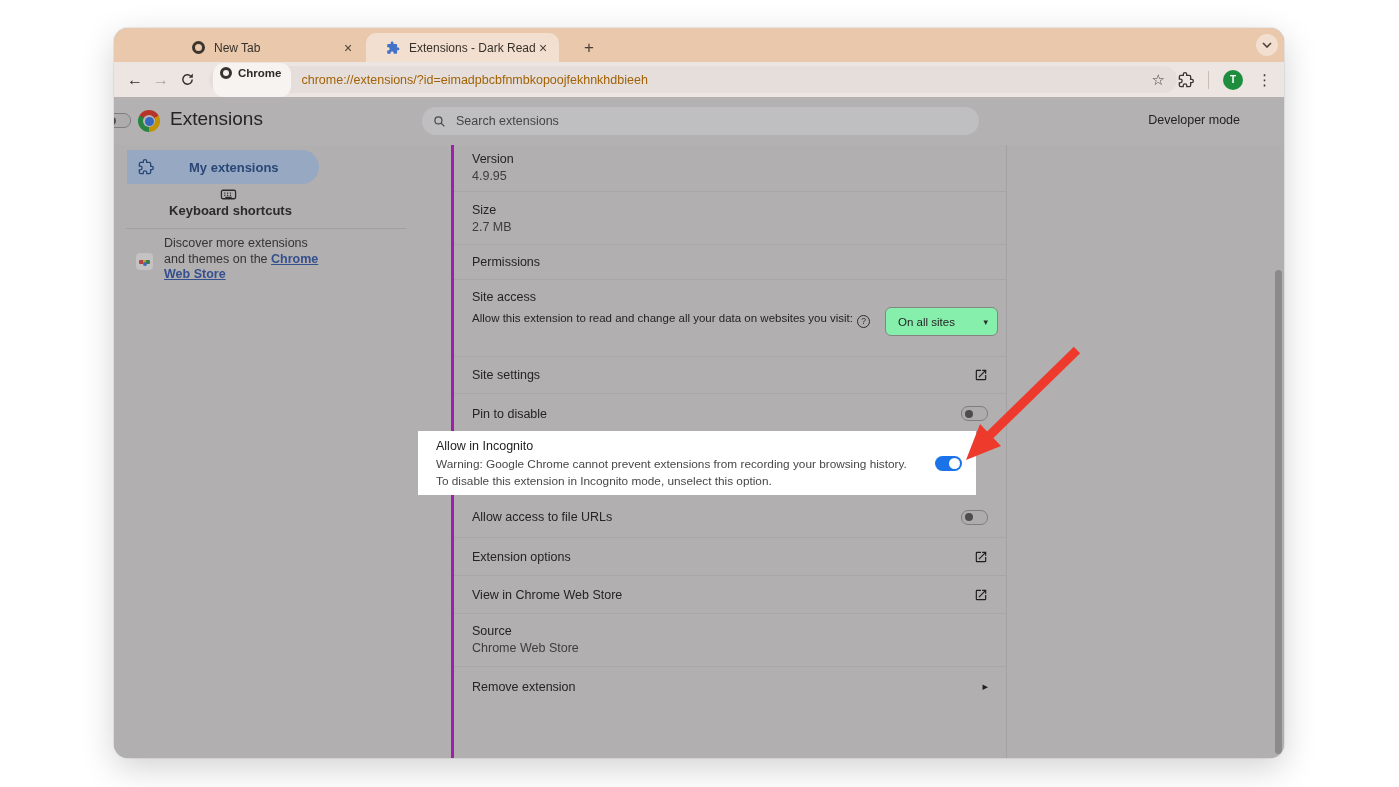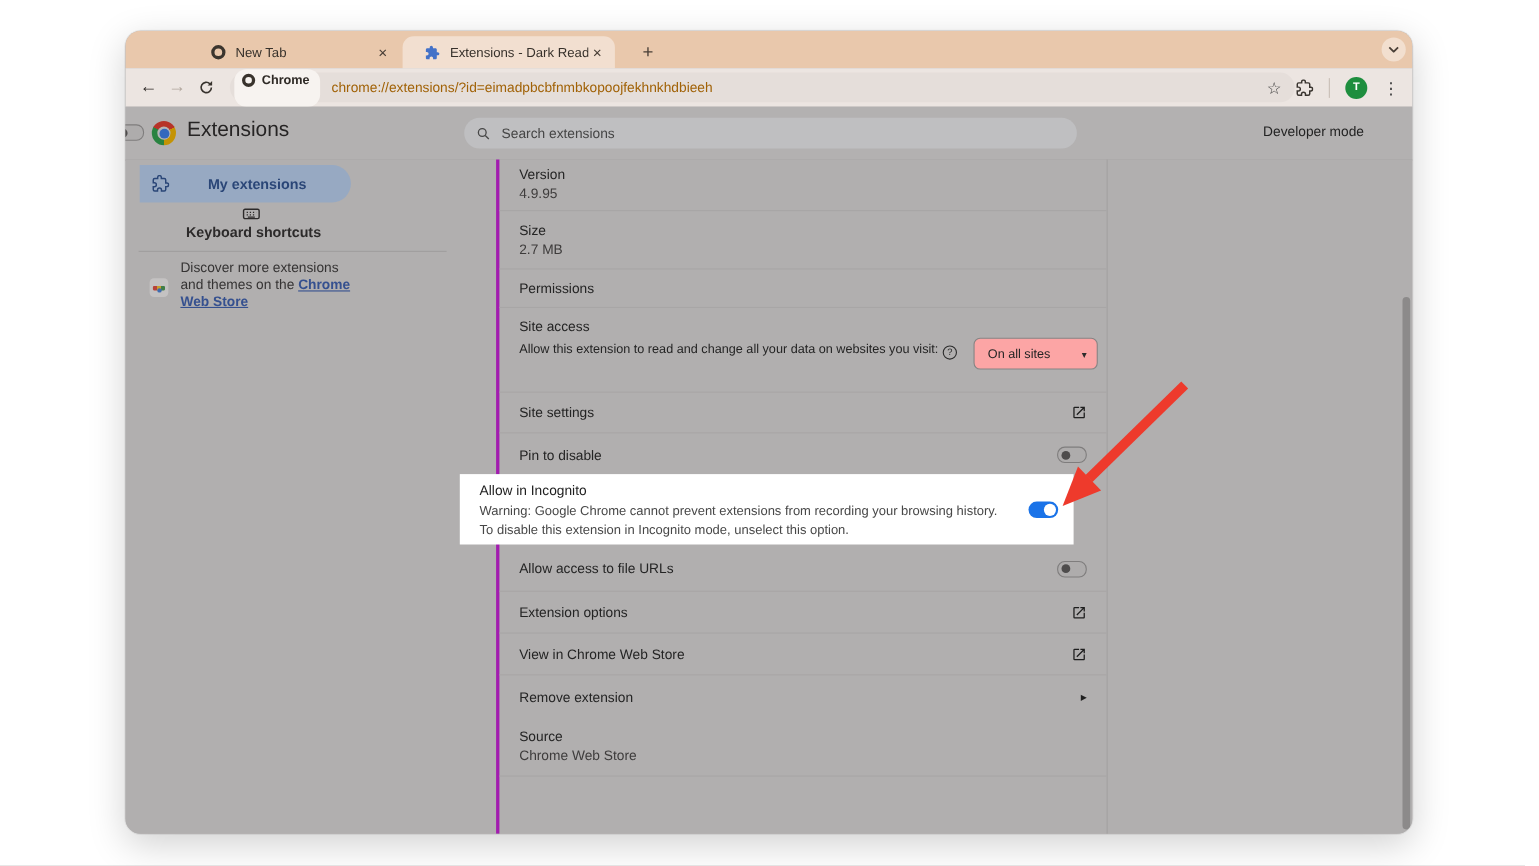--- a/index.html
+++ b/index.html
@@ -91,21 +91,21 @@
   .spacer{flex:1;}
   .r-version{height:47px;padding-top:7px;}
   .r-size{height:53px;padding-top:11px;}
   .r-perm{height:35px;}
   .r-siteaccess{height:77px;}
   .sa-label{position:absolute;left:18px;top:10px;}
   .sa-sub{position:absolute;left:18px;top:31px;width:430px;font-size:11.5px;color:#242424;line-height:14px;}
   .help-ico{display:inline-flex;width:13px;height:13px;border:1.3px solid #2c2c2c;border-radius:50%;
     align-items:center;justify-content:center;font-size:8.5px;color:#2c2c2c;vertical-align:-2px;margin-left:4px;box-sizing:border-box;}
   .select{position:absolute;right:8px;top:27px;width:113px;height:29px;border:1px solid #868484;border-radius:6px;
-    background:#fca5a5;display:flex;align-items:center;box-sizing:border-box;}
+    background:#86efac;display:flex;align-items:center;box-sizing:border-box;}
   .select .sel-val{font-size:11.5px;color:#242424;margin-left:12px;flex:1;}
   .select .caret{font-size:9px;color:#2c2c2c;margin-right:9px;}
   .r-sitesettings{height:37px;}
   .r-pin{height:39px;}
   .r-incog-spacer{height:64px;}
   .r-fileurls{height:41px;}
   .r-options{height:38px;}
   .r-viewstore{height:38px;}
   .r-source{height:53px;padding-top:10px;}
   .r-remove{height:39px;}
@@ -287,28 +287,28 @@
       </div>
       <div class="row r-viewstore row-div row-flex">
         <span class="lab">View in Chrome Web Store</span>
         <span class="spacer"></span>
         <span class="ext-ico">
           <svg width="14" height="14" viewBox="0 0 24 24">
               <path fill="#1e1e1e" d="M19 19H5V5h7V3H5a2 2 0 0 0-2 2v14a2 2 0 0 0 2 2h14c1.1 0 2-.9 2-2v-7h-2v7zM14 3v2h3.59l-9.83 9.83 1.41 1.41L19 6.41V10h2V3h-7z"></path>
             </svg>
         </span>
       </div>
-      <div class="row r-remove row-flex">
-        <span class="lab">Remove extension</span>
-        <span class="spacer"></span>
-        <span class="submenu-ico">▸</span>
-      </div>
       <div class="row r-source row-div">
         <div class="lab">Source</div>
         <div class="val">Chrome Web Store</div>
+      </div>
+      <div class="row r-remove row-flex">
+        <span class="lab">Remove extension</span>
+        <span class="spacer"></span>
+        <span class="submenu-ico">▸</span>
       </div>
     </div>
 
     <div class="hl-row">
       <div class="hl-title">Allow in Incognito</div>
       <div class="hl-warning">Warning: Google Chrome cannot prevent extensions from recording your browsing history. To disable this extension in Incognito mode, unselect this option.</div>
       <span class="toggle-on hl-toggle">
           <span class="knob"></span>
         </span>
     </div>

